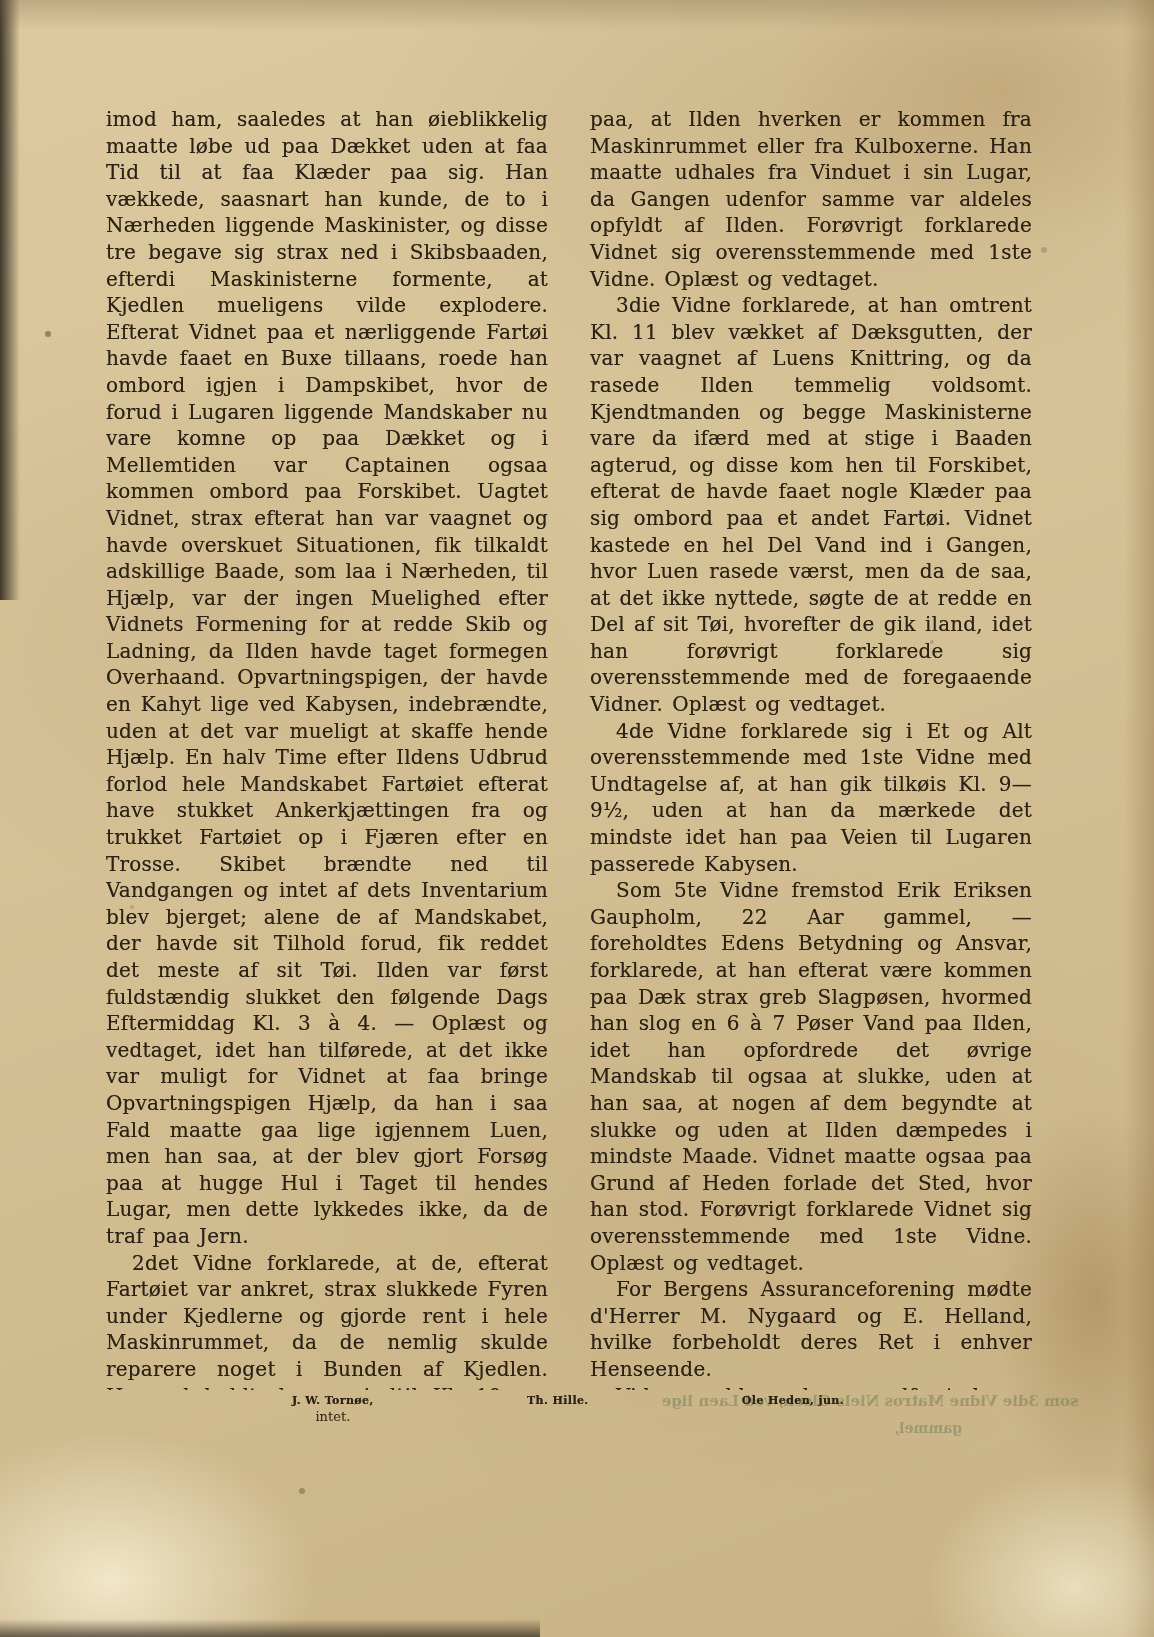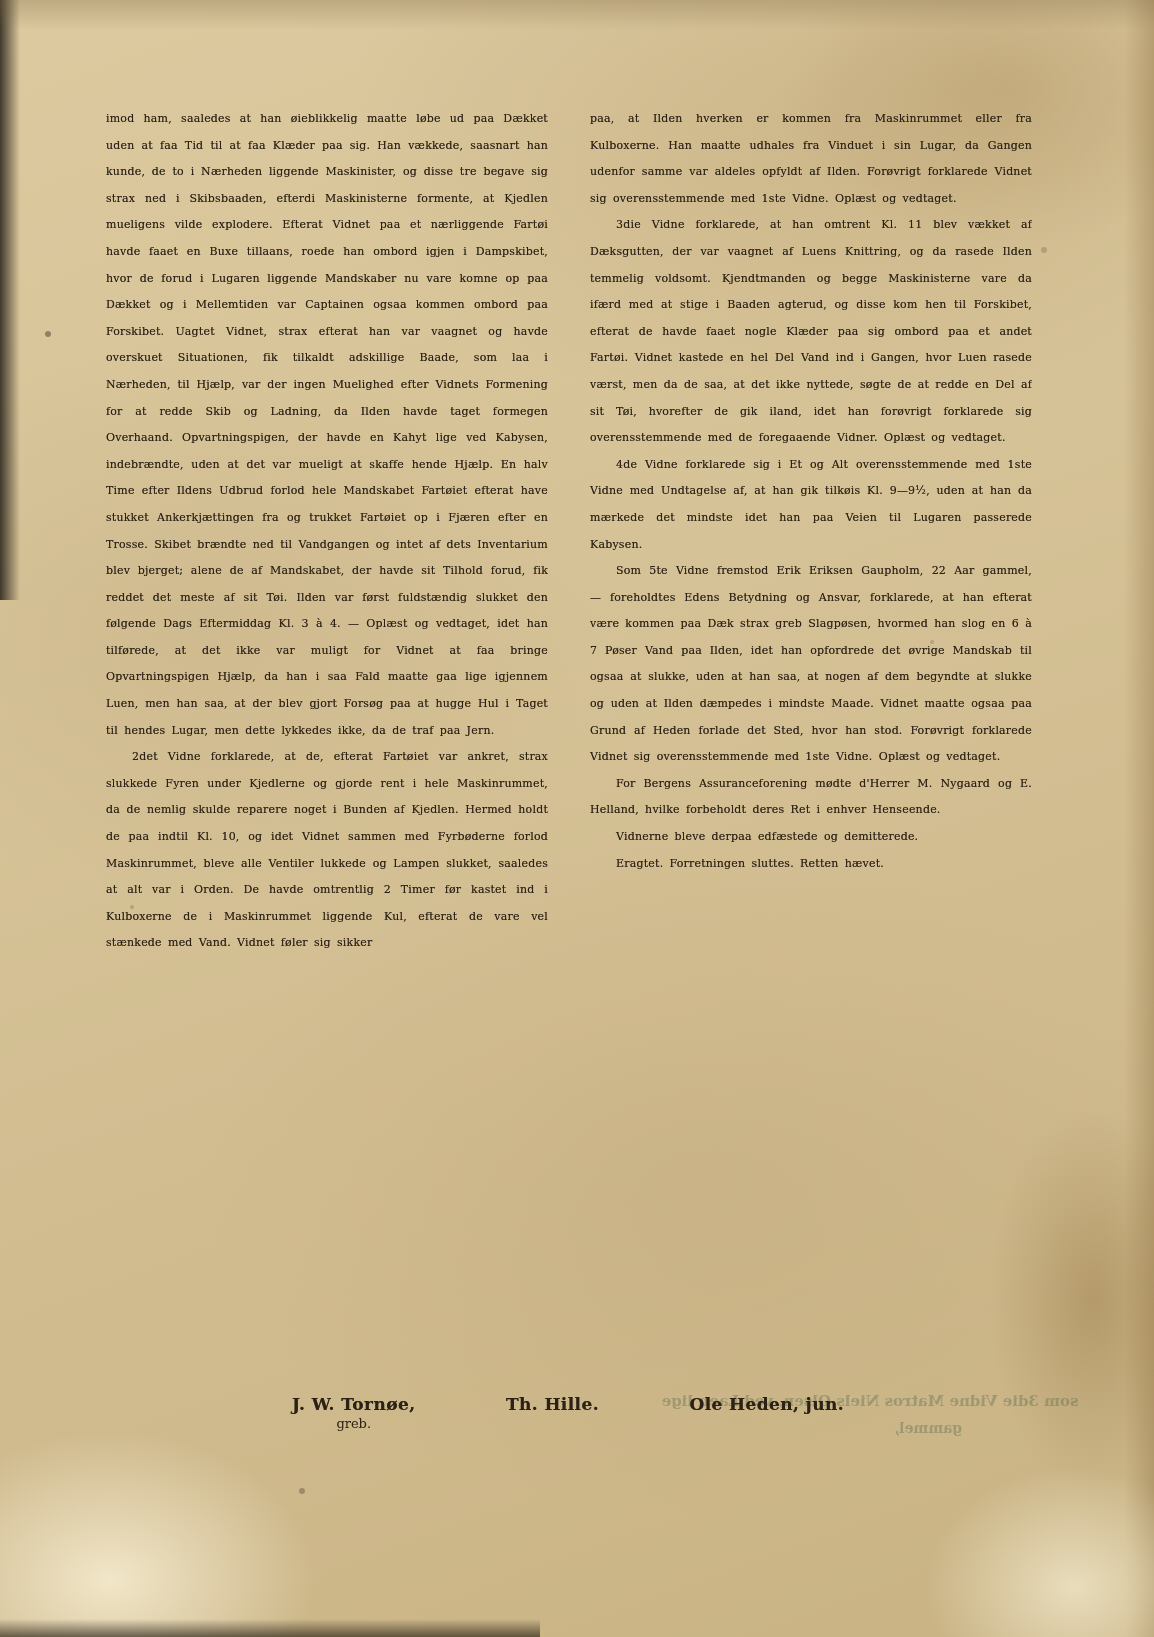--- a/index.html
+++ b/index.html
@@ -53,21 +53,21 @@
     top: 106px;
     width: 926px;
     height: 1284px;
     display: flex;
     gap: 42px;
     overflow: hidden;
   }
   .col {
     flex: 1 1 0;
     color: #2b2115;
-    font-size: 11px;
+    font-size: 20px;
     line-height: 26.6px;
     letter-spacing: 0.2px;
     word-spacing: 2.5px;
     text-shadow: 0 0 0.5px rgba(43,33,21,0.55);
   }
   .col p {
     margin: 0;
     text-align: justify;
   }
   .col p.indent { text-indent: 26px; }
@@ -78,21 +78,21 @@
     top: 1394px;
     width: 552px;
     display: flex;
     justify-content: space-between;
     align-items: flex-start;
     color: #2b2115;
   }
   .sig { text-align: center; }
   .sig-name {
     font-weight: bold;
-    font-size: 17px;
+    font-size: 11px;
     letter-spacing: 0.4px;
     text-shadow: 0 0 0.5px rgba(43,33,21,0.6);
   }
   .sig-sub {
     font-size: 13px;
     margin-top: 2px;
   }
 
   .bleed {
     position: absolute;
@@ -136,21 +136,21 @@
         <p class="indent">Som 5te Vidne fremstod Erik Eriksen Gaupholm, 22 Aar gammel, — foreholdtes Edens Betydning og Ansvar, forklarede, at han efterat være kommen paa Dæk strax greb Slagpøsen, hvormed han slog en 6 à 7 Pøser Vand paa Ilden, idet han opfordrede det øvrige Mandskab til ogsaa at slukke, uden at han saa, at nogen af dem begyndte at slukke og uden at Ilden dæmpedes i mindste Maade. Vidnet maatte ogsaa paa Grund af Heden forlade det Sted, hvor han stod. Forøvrigt forklarede Vidnet sig overensstemmende med 1ste Vidne. Oplæst og vedtaget.</p>
         <p class="indent">For Bergens Assuranceforening mødte d'Herrer M. Nygaard og E. Helland, hvilke forbeholdt deres Ret i enhver Henseende.</p>
         <p class="indent">Vidnerne bleve derpaa edfæstede og demitterede.</p>
         <p class="indent">Eragtet. Forretningen sluttes. Retten hævet.</p>
       </div>
   </div>
 
   <div class="signatures">
     <div class="sig">
       <div class="sig-name">J. W. Tornøe,</div>
-      <div class="sig-sub">greb.</div>
+      <div class="sig-sub">intet.</div>
     </div>
     <div class="sig">
       <div class="sig-name">Th. Hille.</div>
       <div class="sig-sub"></div>
     </div>
     <div class="sig">
       <div class="sig-name">Ole Heden, jun.</div>
       <div class="sig-sub"></div>
     </div>
   </div>

